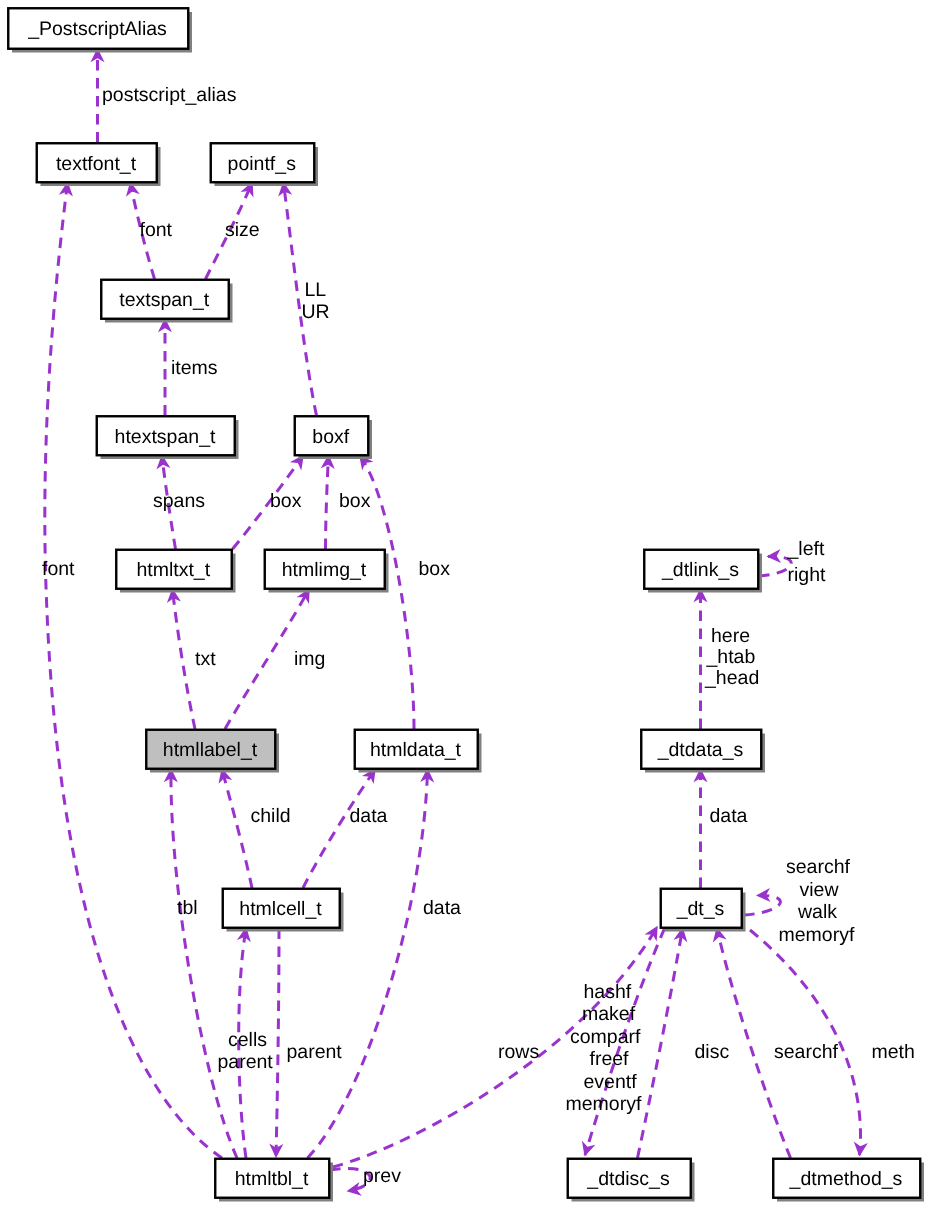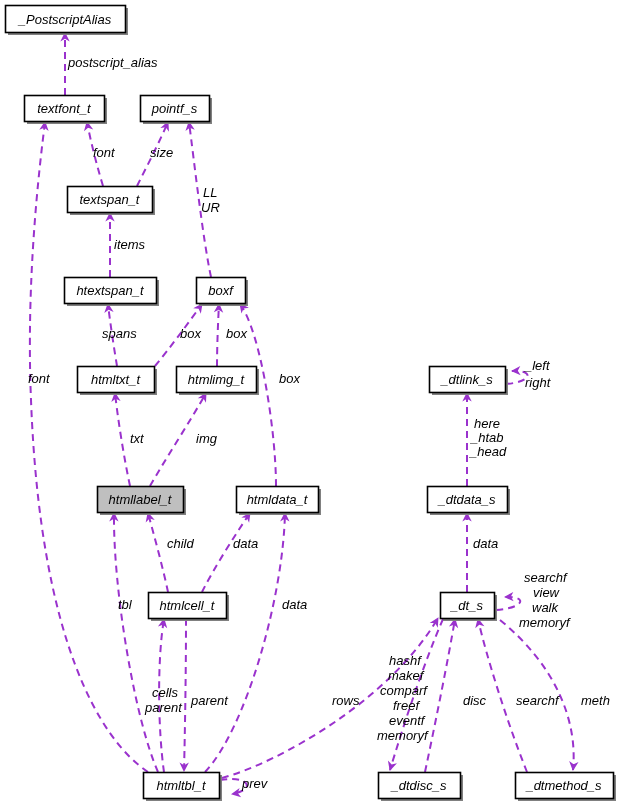--- a/index.html
+++ b/index.html
@@ -1,18 +1,18 @@
 <!DOCTYPE html>
 <html><head>
 <meta charset="utf-8">
 <style>
   html,body{margin:0;padding:0;background:#ffffff;}
   body{width:627px;height:805px;overflow:hidden;
        font-family:"Liberation Sans","DejaVu Sans",sans-serif;}
-  #diagram{position:relative;width:627px;height:597px;font-style:italic;}
+  #diagram{position:relative;width:627px;height:597px;}
   svg{display:block;}
   .nodetext{font-family:"Liberation Sans","DejaVu Sans",sans-serif;font-size:13px;fill:#000;}
   .edgelabel{font-family:"Liberation Sans","DejaVu Sans",sans-serif;font-size:13px;fill:#000;}
 </style>
 </head>
 <body>
 
 <div id="diagram">
   <svg id="svgroot" width="627" height="805" viewBox="0 0 627 805">
     <defs>

